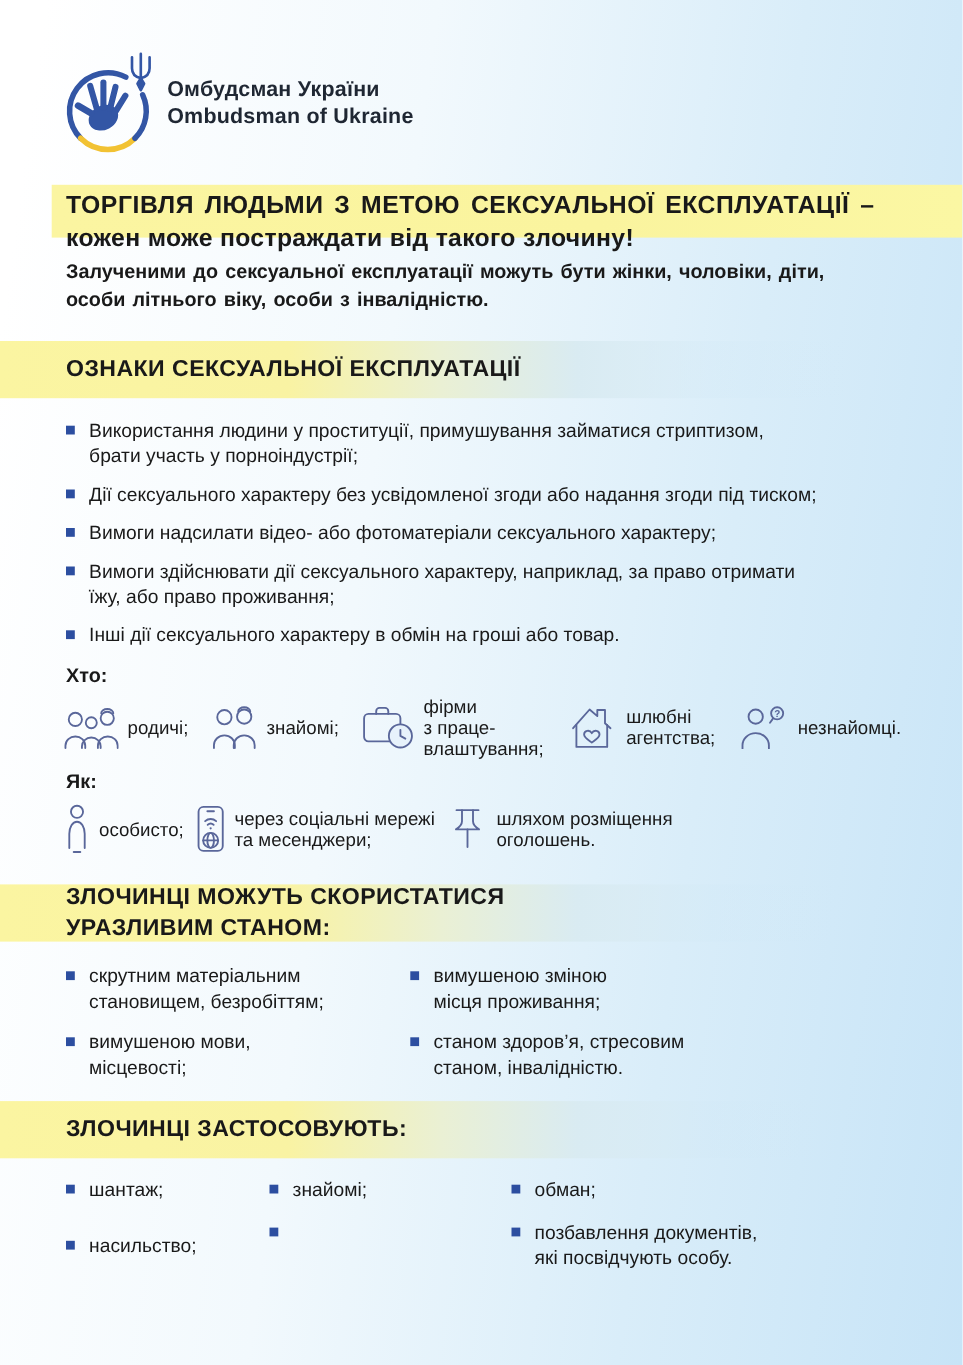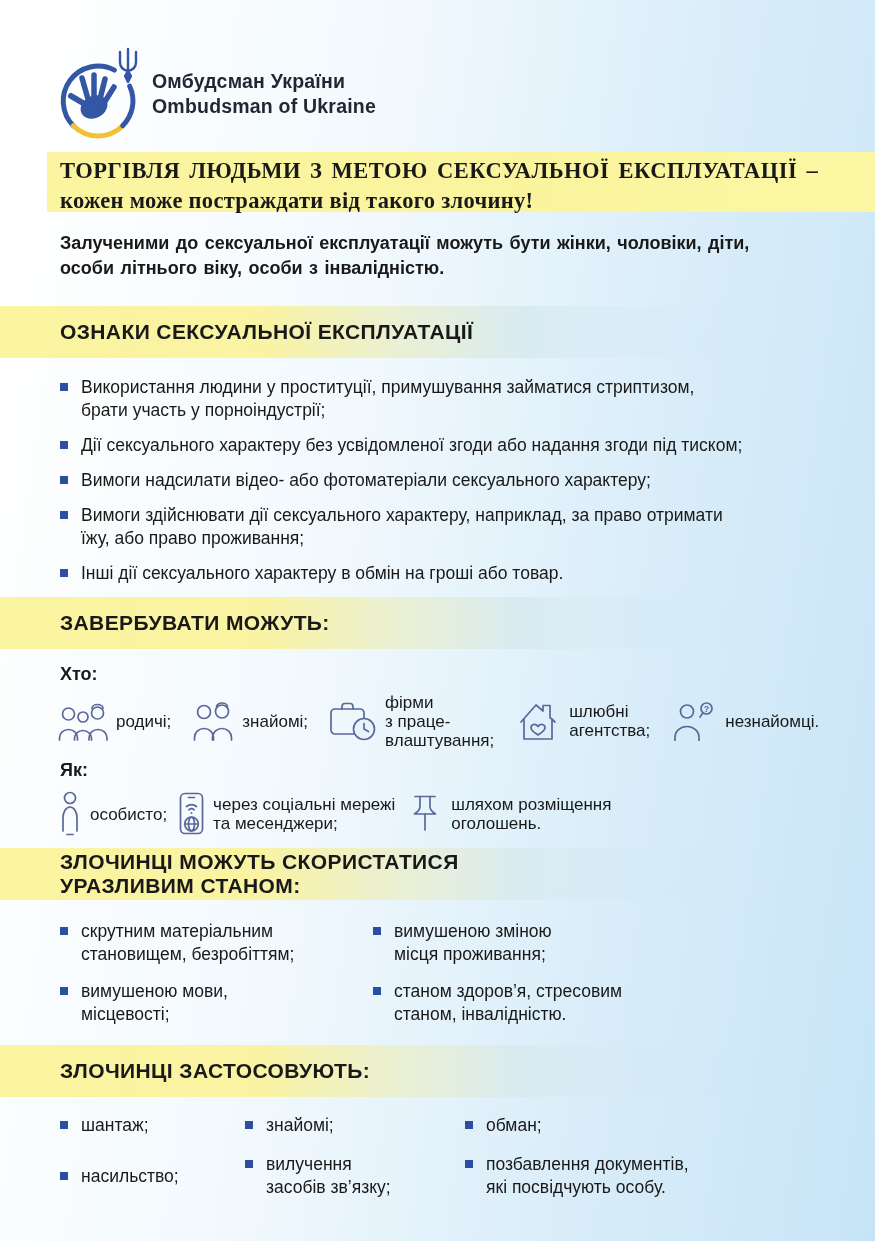--- a/index.html
+++ b/index.html
@@ -14,39 +14,38 @@
     width:875px; height:1241px;
     background:linear-gradient(98deg,#ffffff 4%,#f2f9fd 38%,#d9edf9 70%,#c7e4f7 100%);
     overflow:hidden;
   }
   
   .logo-row{ margin:44px 0 0 58px; display:flex; align-items:center; height:100px; }
   .logo-mark{ width:88px; height:94px; flex-shrink:0; }
   .logo-text{ margin-left:6px; font-weight:bold; font-size:19.5px; line-height:25px; color:#1f2733; letter-spacing:0.2px; }
   
   .title-band{
-    margin-top:8px; margin-left:47px; height:60px;
+    margin-top:24px; margin-left:47px; height:48px;
     background:linear-gradient(90deg,#fbf5a1 0%,#faf49e 60%,#fbf7a3 100%);
     padding:4px 0 0 13px;
-    font-family:Liberation Serif, serif;
   }
   .title-band .t1{ font-weight:bold; font-size:22.5px; line-height:30px; letter-spacing:0.5px; word-spacing:3px; }
   .title-band .t2{ font-weight:bold; font-size:22.5px; line-height:29px; letter-spacing:0.3px; }
   
   .intro{ margin:19px 40px 0 60px; font-weight:bold; font-size:18px; line-height:25px; white-space:pre-line; word-spacing:1.5px; }
   
   .band{
     height:52px; width:772px; display:flex; flex-direction:column; justify-content:center;
     padding-left:60px;
     background:linear-gradient(90deg,#fbf5a1 0%,#f9f3a3 34%,#eaf0d4 52%,#d9ebf2 68%,rgba(208,232,246,0.25) 84%,rgba(205,231,247,0) 100%);
     font-weight:bold; font-size:21px; letter-spacing:0.4px; line-height:24px;
   }
   .band-signs{ margin-top:25px; }
   .band-recruit{ margin-top:12px; }
-  .band-vulnerable{ margin-top:4px; }
+  .band-vulnerable{ margin-top:20px;justify-content:space-between; }
   .band-methods{ margin-top:19px; }
   
   .sq{ width:8px; height:8px; background:#2c4ea0; flex-shrink:0; margin:7px 13px 0 0; }
   .blist{ list-style:none; margin:18px 40px 0 60px; }
   .blist li{ display:flex; margin-bottom:12px; font-size:17.5px; line-height:23px; }
   .blist li span.txt{ white-space:pre-line; }
   
   .sublabel{ margin-left:60px; font-weight:bold; font-size:18px; line-height:22px; }
   .sublabel.who{ margin-top:14px; }
   .sublabel.how{ margin-top:6px; }
@@ -124,23 +123,20 @@
         <span class="sq"></span>
         <span class="txt">Вимоги здійснювати дії сексуального характеру, наприклад, за право отримати
 їжу, або право проживання;</span>
       </li>
     <li>
         <span class="sq"></span>
         <span class="txt">Інші дії сексуального характеру в обмін на гроші або товар.</span>
       </li>
   </ul>
 
-  <div class="band band-recruit">
-    <span>ЗАВЕРБУВАТИ МОЖУТЬ:</span>
-  </div>
 
   <div class="sublabel who">Хто:</div>
   <div class="icon-row who-row">
     <div class="irow-item">
       <svg class="oicon" width="50" height="40" viewBox="0 0 50 40">
         <circle cx="10.5" cy="13" r="6"></circle>
           <circle cx="39.5" cy="12" r="6"></circle>
           <circle cx="25" cy="16" r="5"></circle>
         <path d="M1.5,39 v-2 a9,8.5 0 0 1 18,0 v2"></path>
         <path d="M31,39 v-2 a9,8.5 0 0 1 18,0 v2"></path>
@@ -268,22 +264,20 @@
     <div class="gitem">
         <span class="sq"></span>
         <span class="txt">обман;</span>
       </div>
     <div class="gitem vcenter">
         <span class="sq"></span>
         <span class="txt">насильство;</span>
       </div>
     <div class="gitem">
         <span class="sq"></span>
-        <span class="txt">вилучення
-засобів зв’язку;</span>
       </div>
     <div class="gitem">
         <span class="sq"></span>
         <span class="txt">позбавлення документів,
 які посвідчують особу.</span>
       </div>
   </div>
 
 </div>
 

